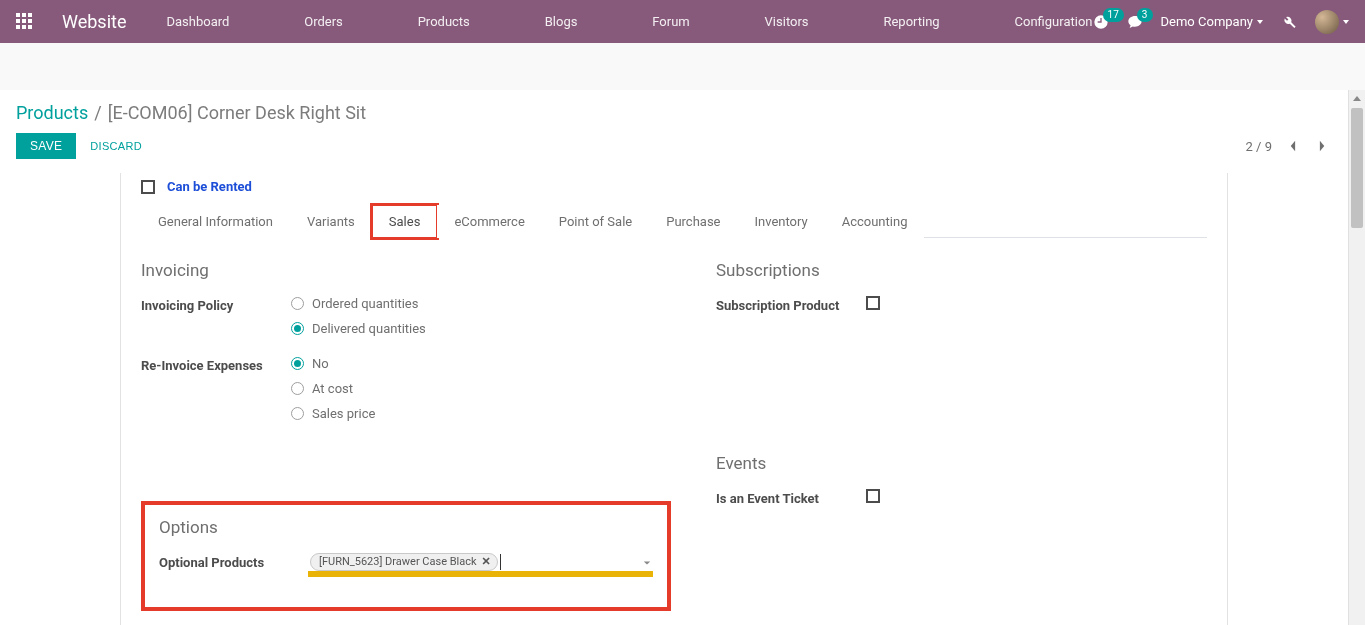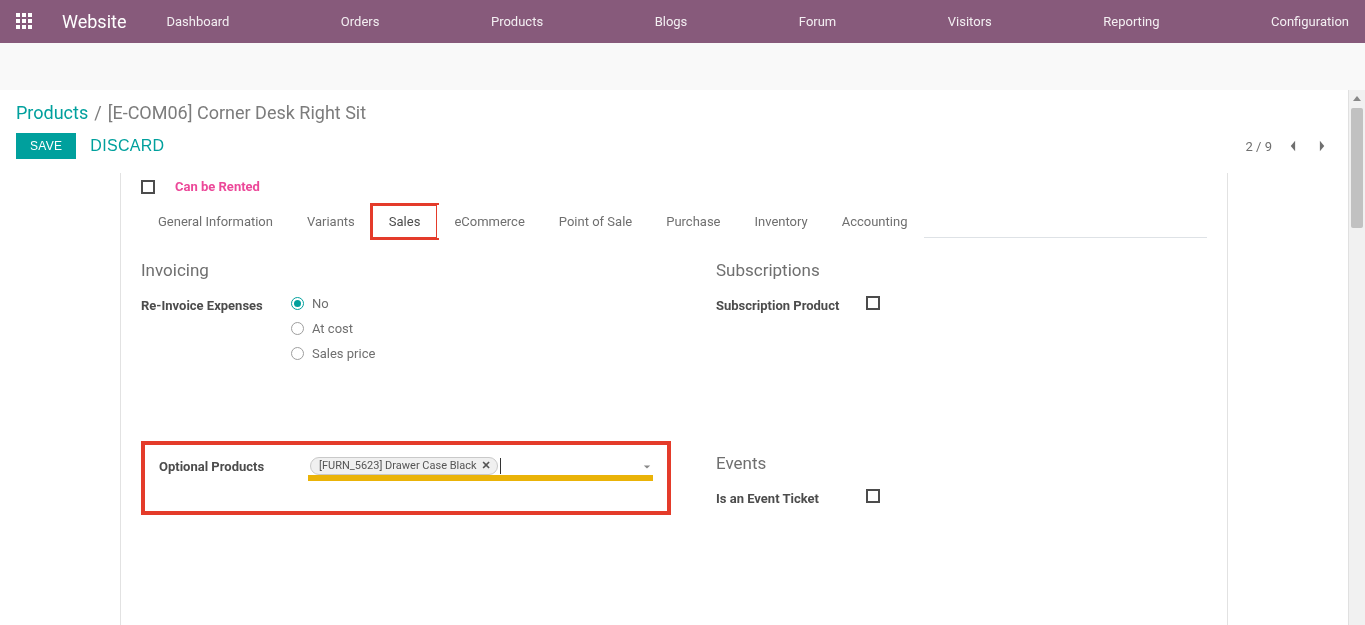--- a/index.html
+++ b/index.html
@@ -27,28 +27,28 @@
 .scrollbar-arrow.up { top: 0; }
 .scrollbar-arrow.down { bottom: 0; }
 .scrollbar-arrow svg { width: 10px; height: 10px; fill: #888; }
 
 .breadcrumb-row { padding: 12px 16px 0; }
 .breadcrumb { font-size: 18px; color: #7c7c7c; }
 .breadcrumb a { color: #00a09d; text-decoration: none; cursor: pointer; }
 .breadcrumb-sep { margin: 0 6px; color: #7c7c7c; }
 .actions-row { display: flex; align-items: center; padding: 10px 16px 14px; }
 .btn-save { background: #00a09d; color: #fff; border: none; padding: 6px 14px; font-size: 12px; font-weight: 500; cursor: pointer; letter-spacing: .3px; }
-.btn-discard { color: #00a09d; background: none; border: none; font-size: 16px; font-weight: 500; margin-left: 14px; cursor: pointer; letter-spacing: .3px; }
+.btn-discard { color: #00a09d; background: none; border: none; font-size: 11px; font-weight: 500; margin-left: 14px; cursor: pointer; letter-spacing: .3px; }
 .pager { margin-left: auto; display: flex; align-items: center; gap: 10px; color: #6f6f6f; font-size: 13px; }
 .pager-chevron { width: 20px; height: 20px; display: flex; align-items: center; justify-content: center; cursor: pointer; color: #6f6f6f; }
 .pager-chevron svg { width: 9px; height: 14px; fill: #6f6f6f; }
 
 .form-sheet { padding: 0 120px; flex: 1; overflow: visible; }
 .sheet-inner { background: #fff; border: 1px solid #e2e2e2; border-top: none; padding: 0 20px 30px; min-height: 100%; }
-.can-rent-row { display: flex; align-items: center; gap: 20px; padding: 6px 0 10px; font-weight: 700; color: #ec4899; font-size: 13px; }
+.can-rent-row { display: flex; align-items: center; gap: 12px; padding: 6px 0 10px; font-weight: 700; color: #1d4ed8; font-size: 13px; }
 .chk { width: 14px; height: 14px; border: 2px solid #4c4c4c; cursor: pointer; display: inline-block; }
 
 .tabs { display: flex; border-bottom: 1px solid #dee2e6; margin-bottom: 22px; }
 .tab { padding: 8px 16px; border: 1px solid transparent; border-bottom: none; color: #6f6f6f; font-size: 13px; cursor: pointer; background: #fff; position: relative; top: 1px; }
 .tab.active { border-color: #dee2e6; border-bottom: 1px solid #fff; color: #4c4c4c; }
 .tab.highlight { outline: 3px solid #e43b2a; outline-offset: -1px; }
 
 .cols { display: flex; gap: 84px; }
 .col { flex: 1; min-width: 0; }
 .section-h { font-size: 17px; color: #6f6f6f; margin-bottom: 16px; font-weight: 400; }
@@ -90,20 +90,45 @@
   <nav class="nav">
     <a>Dashboard</a>
     <a>Orders</a>
     <a>Products</a>
     <a>Blogs</a>
     <a>Forum</a>
     <a>Visitors</a>
     <a>Reporting</a>
     <a>Configuration</a>
   </nav>
+  <div class="topbar-right">
+    <div class="badge-wrap">
+      <svg viewBox="0 0 24 24">
+          <path d="M12 2a10 10 0 1 0 10 10A10 10 0 0 0 12 2zm1 11H7v-2h4V6h2z"></path>
+        </svg>
+      <span class="badge">17</span>
+    </div>
+    <div class="badge-wrap">
+      <svg viewBox="0 0 24 24">
+          <path d="M12 3C6.5 3 2 6.6 2 11c0 2.4 1.3 4.5 3.4 6L4 21l4.6-2.3c1.1.2 2.2.3 3.4.3 5.5 0 10-3.6 10-8s-4.5-8-10-8z"></path>
+        </svg>
+      <span class="badge">3</span>
+    </div>
+    <div class="company">
+      <span>Demo Company</span>
+      <span class="caret-down"></span>
+    </div>
+    <svg class="wrench" viewBox="0 0 24 24">
+        <path d="M22 19l-6.6-6.6a6 6 0 0 0-7.8-7.8l3.5 3.5-2.1 2.1L5.5 6.7a6 6 0 0 0 7.8 7.8L19.9 21z"></path>
+      </svg>
+    <div style="display:flex;align-items:center;gap:4px;">
+      <div class="avatar"></div>
+      <span class="caret-down"></span>
+    </div>
+  </div>
 </div>
 
 <div class="content-wrap">
 <div class="main">
 
   <div class="breadcrumb-row">
     <div class="breadcrumb">
       <a>Products</a><span class="breadcrumb-sep">/</span><span>[E-COM06] Corner Desk Right Sit</span>
     </div>
   </div>
@@ -142,40 +167,54 @@
         <div class="tab">Point of Sale</div>
         <div class="tab">Purchase</div>
         <div class="tab">Inventory</div>
         <div class="tab">Accounting</div>
       </div>
 
       <div class="cols">
         <div class="col">
           <h3 class="section-h">Invoicing</h3>
 
+          <div class="field-row">
+            <div class="field-label">Invoicing Policy</div>
+            <div class="field-body">
+              <div class="radio-item">
+                <span class="radio"></span>
+                <span>Ordered quantities</span>
+              </div>
+              <div class="radio-item">
+                <span class="radio checked"></span>
+                <span>Delivered quantities</span>
+              </div>
+            </div>
+          </div>
 
           <div class="field-row">
             <div class="field-label">Re-Invoice Expenses</div>
             <div class="field-body">
               <div class="radio-item">
                 <span class="radio checked"></span>
                 <span>No</span>
               </div>
               <div class="radio-item">
                 <span class="radio"></span>
                 <span>At cost</span>
               </div>
               <div class="radio-item">
                 <span class="radio"></span>
                 <span>Sales price</span>
               </div>
             </div>
           </div>
 
           <div class="options-box">
+            <h3 class="section-h">Options</h3>
             <div class="field-row">
               <div class="field-label">Optional Products</div>
               <div class="field-body">
                 <div class="tags-input">
                   <span class="tag">
                     <span>[FURN_5623] Drawer Case Black</span>
                     <span class="tag-x">✕</span>
                   </span>
                   <span class="cursor-line"></span>
                   <span class="tags-caret"><svg viewBox="0 0 10 10">

